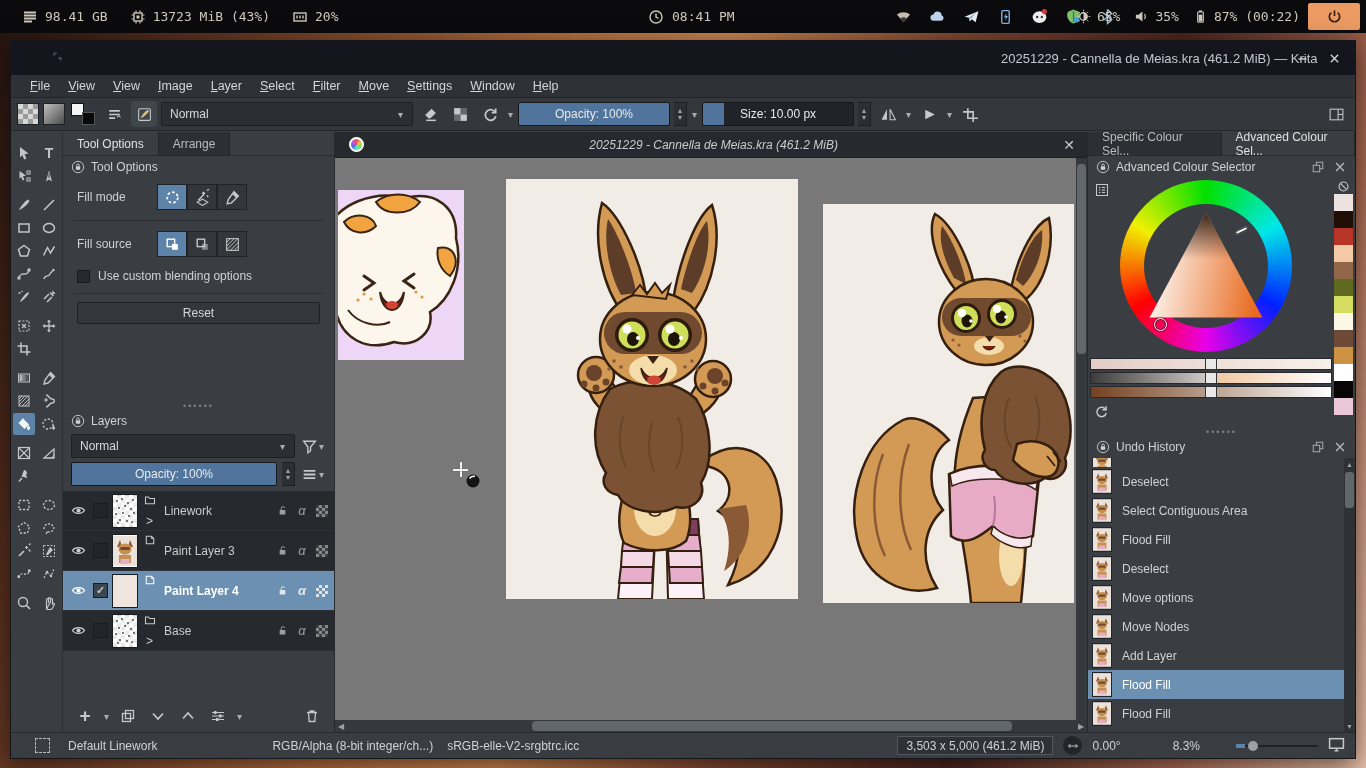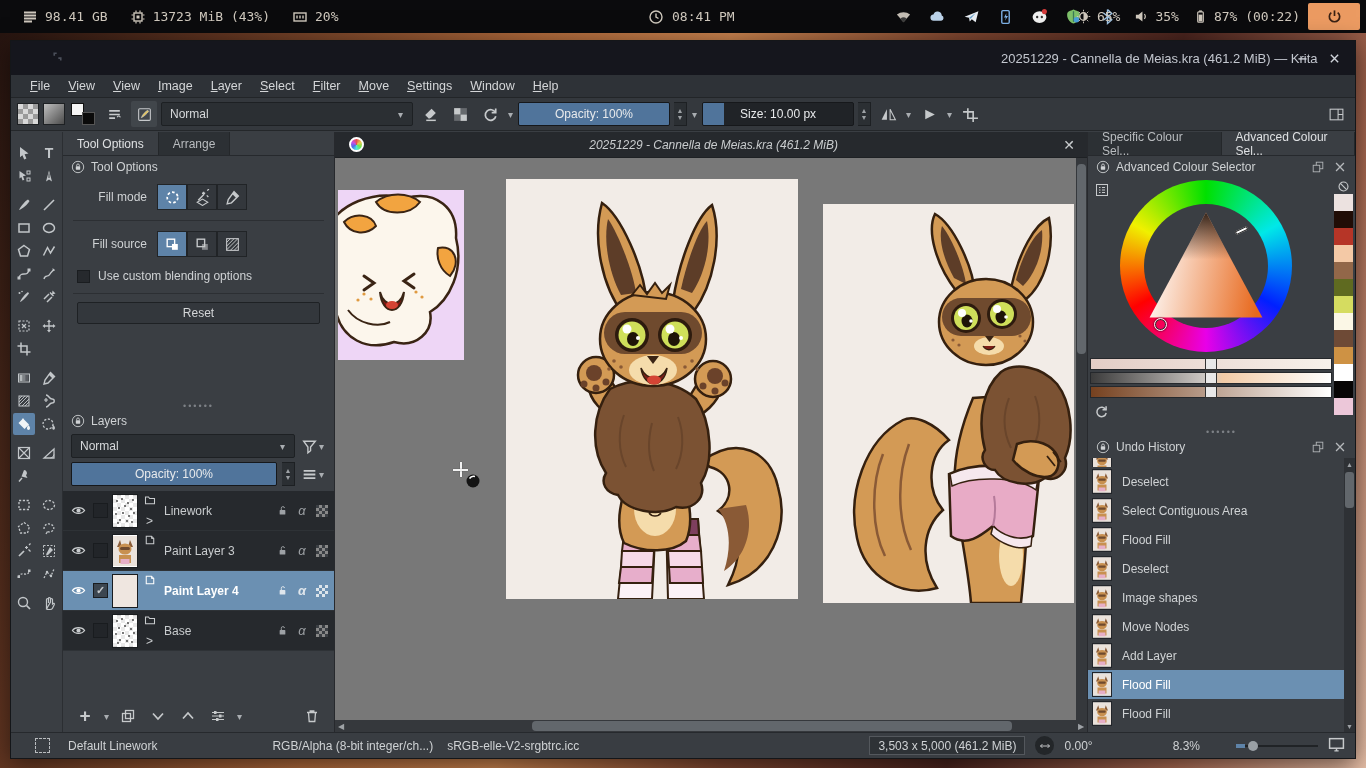--- a/index.html
+++ b/index.html
@@ -70,21 +70,21 @@
 
   
   .ldock { width:272px; display:flex; flex-direction:column; background:#3a3e43; border-right:1px solid #27292d; }
   .dtabs { display:flex; height:24px; border-bottom:1px solid #26292d; }
   .dtab { padding:0 14px; display:flex; align-items:center; font-size:12px; color:#b9bcbf; background:#2c3034; border-right:1px solid #24272a; }
   .dtab.active { background:#3a3e43; color:#dfe1e3; }
   .dhead { height:22px; display:flex; align-items:center; gap:6px; padding:0 8px; color:#cfd2d4; font-size:12px; }
   .dhead svg { width:14px; height:14px; }
   .dhead .sp { margin-left:auto; display:flex; gap:8px; color:#b5b8bb; }
   .panel-topts { height:270px; }
-  .optrow { display:flex; align-items:center; padding:6px 14px; gap:10px;text-align:right; }
+  .optrow { display:flex; align-items:center; padding:6px 14px; gap:10px; }
   .optlbl { width:70px; color:#cfd2d4; }
   .btn3 { display:flex; }
   .mbtn { width:30px; height:26px; display:flex; align-items:center; justify-content:center; background:#33373c; border:1px solid #212427; color:#c6c9cb; }
   .mbtn.on { background:#5e83a8; color:#fff; }
   .divider { height:1px; background:#2c2f33; margin:4px 10px; }
   .chkrow { display:flex; align-items:center; gap:8px; padding:6px 14px; color:#cfd2d4; }
   .chkbox { width:13px; height:13px; background:#26292d; border:1px solid #1a1d20; }
   .resetbtn { margin:8px 14px; height:22px; background:#33373c; border:1px solid #1e2124; border-radius:2px;
     display:flex; align-items:center; justify-content:center; color:#d4d6d8; }
   .splitdots { height:8px; display:flex; align-items:center; justify-content:center; color:#7d8186; font-size:9px; letter-spacing:2px; }
@@ -194,21 +194,21 @@
   .sb-center { margin-left:105px; display:flex; gap:14px; }
   .sb-right { margin-left:auto; display:flex; align-items:center; gap:10px; }
   .dimsbox { height:19px; border:1px solid #54585d; background:#2e3236; display:flex; align-items:center; padding:0 8px; }
   .rotico { width:19px; height:19px; border-radius:50%; background:#232629; display:flex; align-items:center; justify-content:center; color:#c6c9cb; }
   .rotico svg { width:12px; height:12px; }
   .zoomslider { position:relative; width:82px; height:14px; margin-left:26px; }
   .zoomslider .trk { position:absolute; left:0; right:0; top:6px; height:2px; background:#202326; }
   .zoomslider .blue { position:absolute; left:0; top:5px; width:9px; height:4px; background:#5e83a8; }
   .zoomslider .knob { position:absolute; left:12px; top:2px; width:10px; height:10px; border-radius:50%; background:#9aa0a5; }
   .monico svg { width:17px; height:17px; color:#c6c9cb; }
-  .zoompct { margin-left:70px; }
+  .zoompct { margin-left:42px; }
 </style>
 </head>
 <body>
 
 <div class="screen">
 
   <div class="topbar">
     <div class="sysgrp">
       <svg viewBox="0 0 16 16">
           <path d="M2 3.5h12M2 6.5h12M2 9.5h12M2 12.5h8" stroke="#cfc8bd" stroke-width="1.8"></path>
@@ -1320,21 +1320,21 @@
                   <svg viewBox="0 0 24 30">
                     <rect width="24" height="30" fill="#eae2db"></rect>
                     <path d="M7 4 9 11 4 11Z" fill="#8a5c38"></path>
                     <path d="M17 4 20 11 15 11Z" fill="#8a5c38"></path>
                     <ellipse cx="12" cy="13" rx="6.5" ry="5.5" fill="#c89050"></ellipse>
                     <rect x="7" y="11" width="10" height="3" rx="1.5" fill="#6f4a2e"></rect>
                     <path d="M6 19h12v8H6Z" fill="#c89050"></path>
                     <rect x="7.5" y="23" width="9" height="5" fill="#e6afc8"></rect>
                   </svg>
                 </span>
-                <span class="ulabel">Image shapes</span>
+                <span class="ulabel">Move options</span>
               </div>
               <div class="urow">
                 <span class="uthumb">
                   <svg viewBox="0 0 24 30">
                     <rect width="24" height="30" fill="#eae2db"></rect>
                     <path d="M7 4 9 11 4 11Z" fill="#8a5c38"></path>
                     <path d="M17 4 20 11 15 11Z" fill="#8a5c38"></path>
                     <ellipse cx="12" cy="13" rx="6.5" ry="5.5" fill="#c89050"></ellipse>
                     <rect x="7" y="11" width="10" height="3" rx="1.5" fill="#6f4a2e"></rect>
                     <path d="M6 19h12v8H6Z" fill="#c89050"></path>

